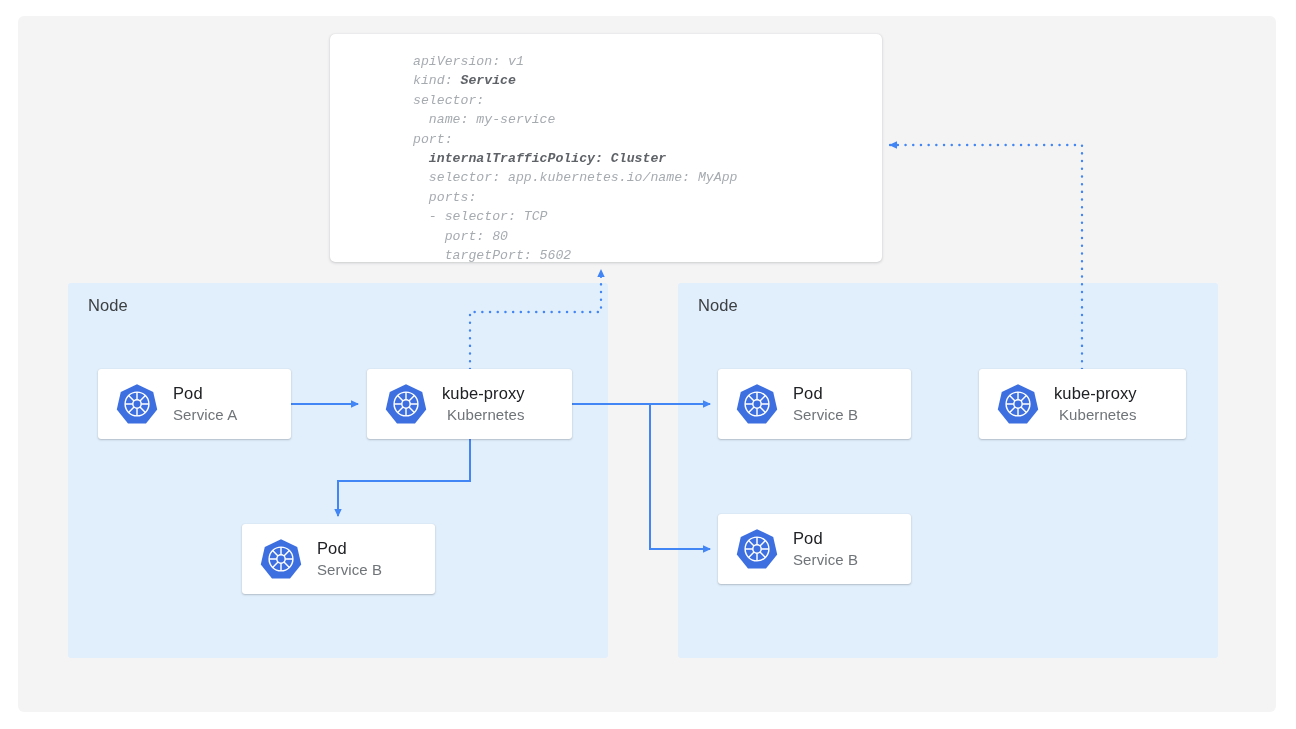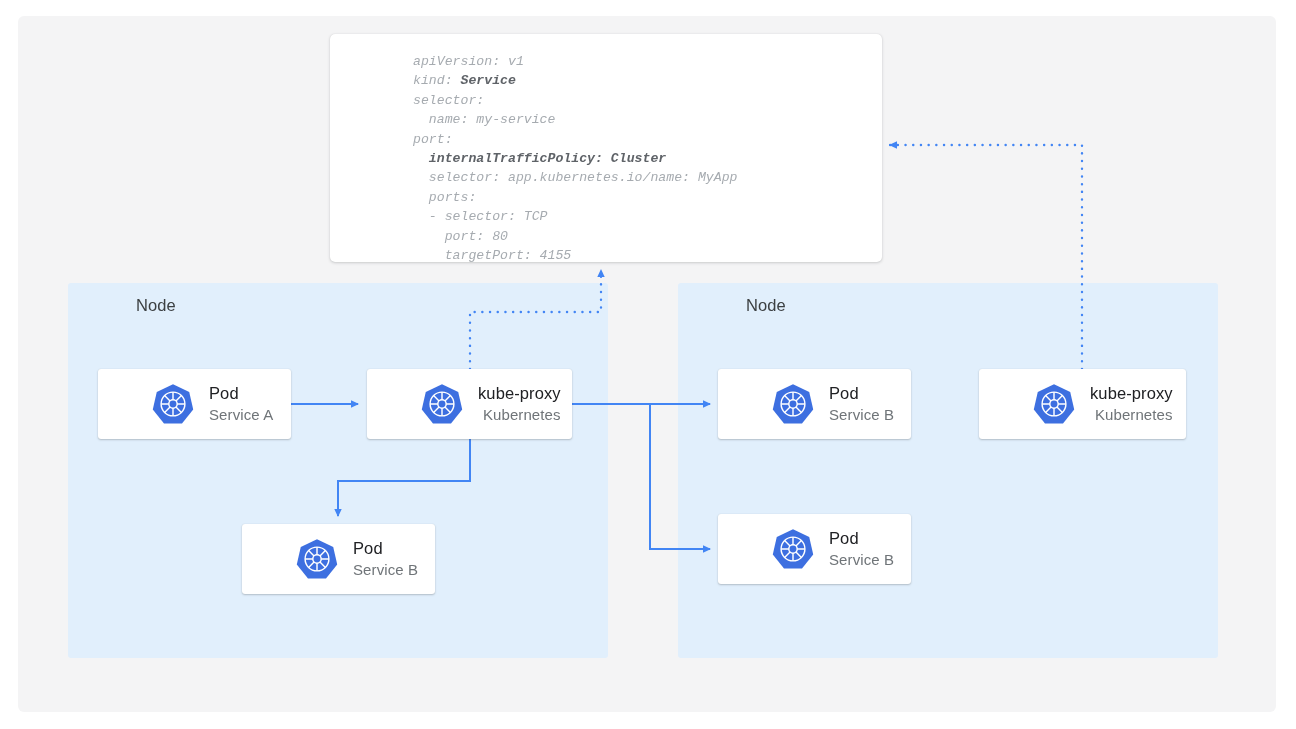--- a/index.html
+++ b/index.html
@@ -36,21 +36,20 @@
   }
   #node-left  { left: 68px;  top: 283px; width: 540px; height: 375px; }
   #node-right { left: 678px; top: 283px; width: 540px; height: 375px; }
   .node-label {
     position: absolute;
     left: 20px;
     top: 13px;
     font-size: 16.5px;
     color: #3c4043;
     letter-spacing: .1px;
-    margin-left: 48px;
   }
   
   .yaml-card {
     position: absolute;
     left: 330px;
     top: 34px;
     width: 552px;
     height: 228px;
     background: #ffffff;
     border-radius: 5px;
@@ -75,21 +74,20 @@
   }
   
   .box {
     position: absolute;
     background: #ffffff;
     border-radius: 3px;
     box-shadow: 0 1px 2px rgba(60,64,67,.28), 0 0 1px rgba(60,64,67,.14);
     display: flex;
     align-items: center;
     box-sizing: border-box;
-    padding-left: 36px;
   }
   .box .logo {
     flex: 0 0 auto;
     margin-left: 17px;
     width: 44px;
     height: 44px;
   }
   .box .txt {
     margin-left: 14px;
     display: flex;
@@ -166,21 +164,21 @@
     <div class="yaml-code"><span>apiVersion: v1</span>
 <span>kind: </span><span class="b">Service</span>
 <span>selector:</span>
 <span>  name: my-service</span>
 <span>port:</span>
 <span class="b">  internalTrafficPolicy: Cluster</span>
 <span>  selector: app.kubernetes.io/name: MyApp</span>
 <span>  ports:</span>
 <span>  - selector: TCP</span>
 <span>    port: 80</span>
-<span>    targetPort: 4155</span></div>
+<span>    targetPort: 5602</span></div>
   </div>
 
   <div class="box" id="pod-a">
     <svg class="logo" viewBox="0 0 64 64">
       <path fill="#3d6fe0" d="M32 3.2 55.6 14.6 61.4 40.1 45.1 60.5 18.9 60.5 2.6 40.1 8.4 14.6Z"></path>
       <g fill="none" stroke="#ffffff" stroke-width="2.1">
         <circle cx="32" cy="32" r="17.3"></circle>
         <circle cx="32" cy="32" r="6.1"></circle>
         <path d="M32 14.7 32 25.9M32 38.1 32 49.3M14.7 32 25.9 32M38.1 32 49.3 32
                  M19.8 19.8 27.7 27.7M36.3 36.3 44.2 44.2M44.2 19.8 36.3 27.7M27.7 36.3 19.8 44.2"></path>

